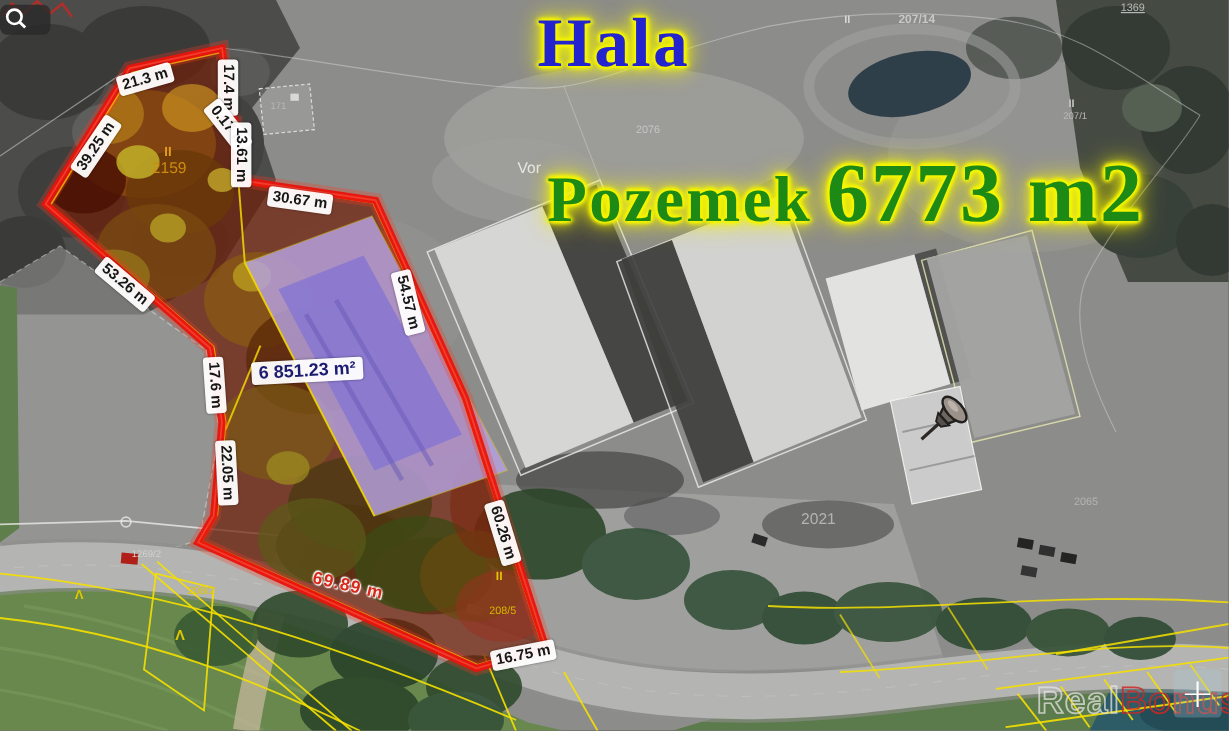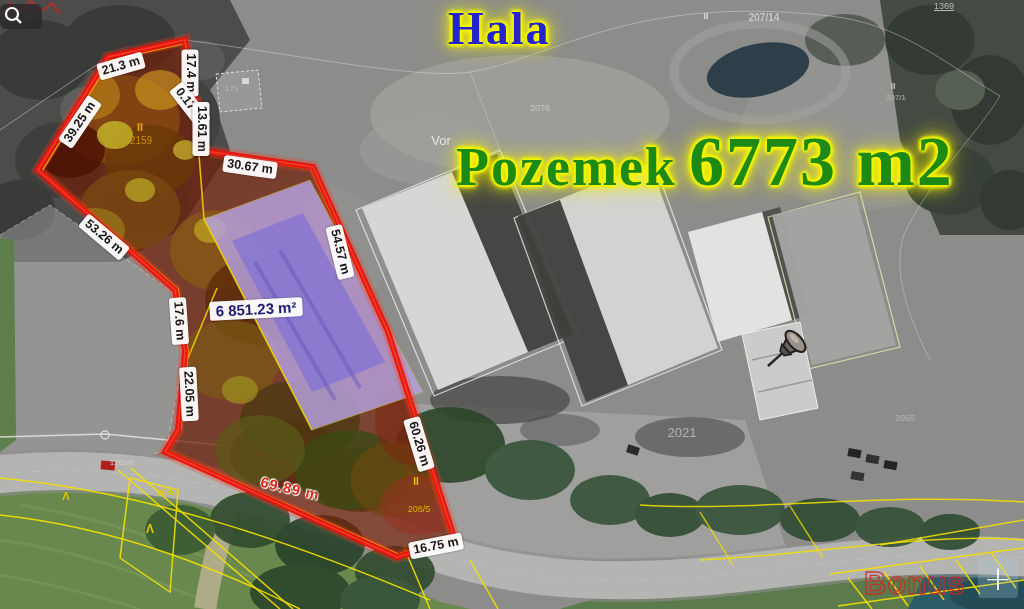--- a/index.html
+++ b/index.html
@@ -13,21 +13,21 @@
           text-shadow:0 0 2px #fff,0 0 2px #fff,1px 1px 1px #fff,-1px -1px 1px #fff;}
   .mlabel.area{font-size:15px;color:#1c1c70;padding:1px 6px;}
   
   .clabel{position:absolute;white-space:nowrap;transform:translate(-50%,-50%);font-family:"Liberation Sans",sans-serif;}
   
   .headline{position:absolute;white-space:nowrap;font-family:"Liberation Serif",serif;font-weight:bold;
             display:flex;align-items:baseline;letter-spacing:2px;
             text-shadow:0 0 5px #f6f600,0 0 10px #f6f600,0 0 16px #f6f600,0 0 24px #f0f000,
                         2px 0 3px #f6f600,-2px 0 3px #f6f600,0 2px 3px #f6f600,0 -2px 3px #f6f600;}
   #title1{left:448px;top:2px;color:#2424cf;}
-  #title1 .lab{font-size:46px;margin-right:14px;}
+  #title1 .lab{font-size:58px;margin-right:14px;}
   #title1 .val{font-size:80px;}
   #title2{left:456px;top:94px;color:#1e8a16;margin-top:28px;}
   #title2 .lab{font-size:54px;margin-right:12px;}
   #title2 .val{font-size:70px;}
   
   #watermark{position:absolute;left:864px;top:566px;display:flex;align-items:baseline;
              font-weight:bold;font-size:31px;letter-spacing:1px;font-family:"Liberation Sans",sans-serif;}
   #watermark .wm-real{color:transparent;-webkit-text-stroke:1.4px rgba(228,228,228,.75);}
   #watermark .wm-bonus{color:transparent;-webkit-text-stroke:1.4px rgba(206,40,36,.85);}
   #crown{position:absolute;left:906px;top:556px;}
@@ -266,21 +266,21 @@
       <div class="mlabel" style="left: 340px; top: 252px; transform: translate(-50%, -50%) rotate(76deg);">54.57 m</div>
       <div class="mlabel" style="left: 179px; top: 321px; transform: translate(-50%, -50%) rotate(86deg);">17.6 m</div>
       <div class="mlabel" style="left: 189px; top: 394px; transform: translate(-50%, -50%) rotate(87deg);">22.05 m</div>
       <div class="mlabel" style="left: 419px; top: 444px; transform: translate(-50%, -50%) rotate(73deg);">60.26 m</div>
       <div class="mlabel" style="left: 436px; top: 546px; transform: translate(-50%, -50%) rotate(-11deg);">16.75 m</div>
       <div class="mlabel red" style="left: 290px; top: 489px; transform: translate(-50%, -50%) rotate(13deg);">69.89 m</div>
       <div class="mlabel area" style="left: 256px; top: 309px; transform: translate(-50%, -50%) rotate(-3deg);">6 851.23 m²</div>
     </div>
   <div id="cadastral-layer">
       <div class="clabel" style="left: 140px; top: 127px; color: rgb(226, 160, 26); font-size: 11px; font-weight: bold;">II</div>
-      <div class="clabel" style="left: 141px; top: 140px; color: rgb(204, 140, 18); font-size: 10px; font-weight: normal;">2159</div>
+      <div class="clabel" style="left: 141px; top: 140px; color: rgb(204, 140, 18); font-size: 13px; font-weight: normal;">2159</div>
       <div class="clabel" style="left: 706px; top: 16px; color: rgb(216, 216, 214); font-size: 9px; font-weight: bold;">II</div>
       <div class="clabel" style="left: 764px; top: 17px; color: rgb(200, 200, 198); font-size: 10px; font-weight: bold;">207/14</div>
       <div class="clabel" style="left: 944px; top: 6px; color: rgb(184, 184, 182); font-size: 9px; font-weight: normal; text-decoration: underline;">1369</div>
       <div class="clabel" style="left: 893px; top: 86px; color: rgb(200, 200, 198); font-size: 9px; font-weight: bold;">II</div>
       <div class="clabel" style="left: 896px; top: 97px; color: rgb(184, 184, 182); font-size: 8px; font-weight: normal;">207/1</div>
       <div class="clabel" style="left: 232px; top: 88px; color: rgb(184, 184, 182); font-size: 8px; font-weight: normal;">171</div>
       <div class="clabel" style="left: 540px; top: 108px; color: rgb(198, 198, 196); font-size: 9px; font-weight: normal;">2076</div>
       <div class="clabel" style="left: 441px; top: 140px; color: rgb(230, 230, 228); font-size: 13px; font-weight: normal;">Vor</div>
       <div class="clabel" style="left: 416px; top: 481px; color: rgb(232, 196, 0); font-size: 10px; font-weight: bold;">II</div>
       <div class="clabel" style="left: 419px; top: 493px; color: rgb(216, 180, 0); font-size: 9px; font-weight: normal; margin-top: 16px;">208/5</div>
@@ -297,20 +297,21 @@
   </div>
   <div id="title2" class="headline">
     <span class="lab">Pozemek</span>
     <span class="val">6773 m2</span>
   </div>
 
   <svg id="crown" width="62" height="16" viewBox="0 0 62 16">
     <path d="M2,14 L10,3 L20,11 L31,1 L42,11 L52,3 L60,14" stroke="rgba(198,40,36,.8)" stroke-width="2.2" fill="none"></path>
   </svg>
   <div id="watermark">
+    <span class="wm-real">Real</span>
     <span class="wm-bonus">Bonus</span>
 
   </div>
 
   <div id="search-btn">
     <svg width="26" height="22" viewBox="0 0 26 22">
       <circle cx="12" cy="10" r="6" stroke="#fff" stroke-width="2.2" fill="none"></circle>
       <line x1="16.5" y1="14.5" x2="21" y2="19" stroke="#fff" stroke-width="2.4"></line>
     </svg>
   </div>

